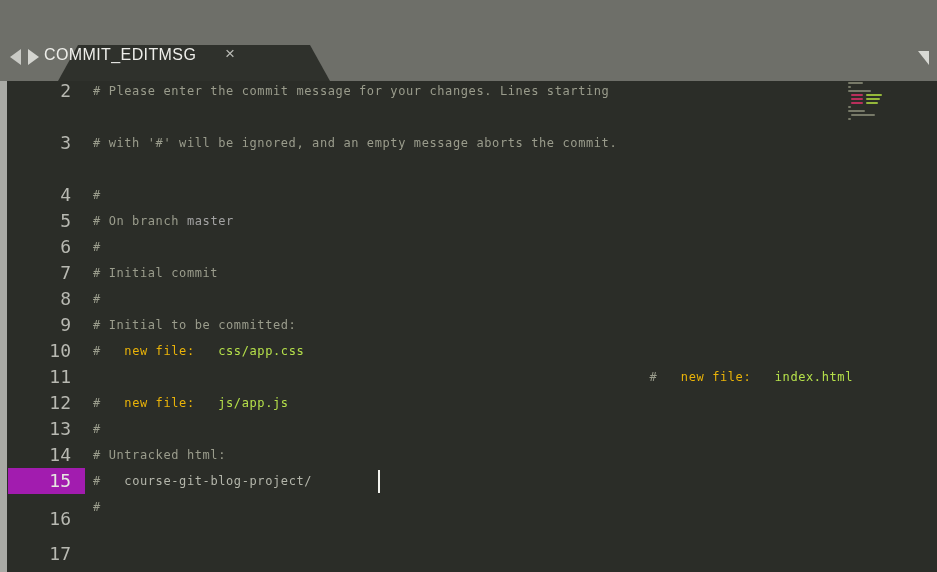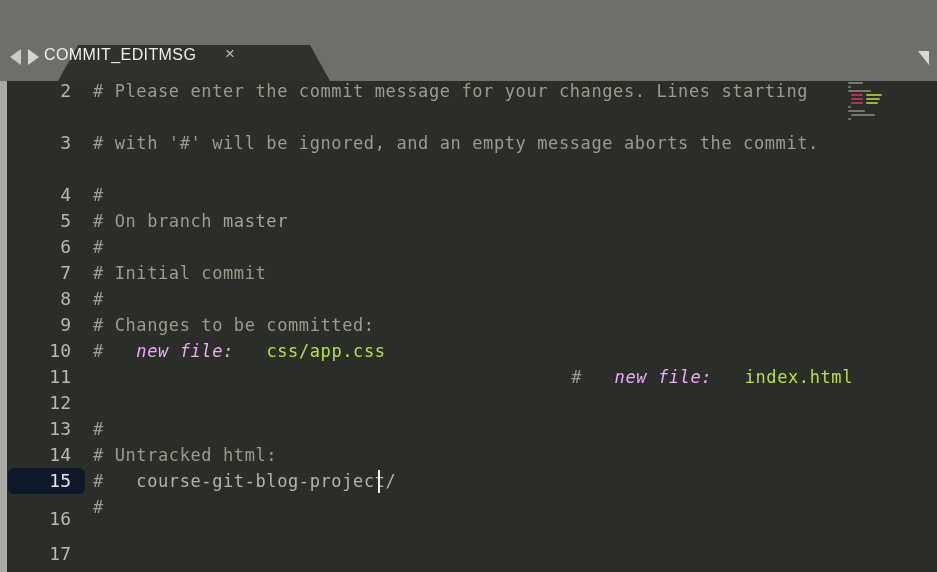--- a/index.html
+++ b/index.html
@@ -143,49 +143,48 @@
     box-sizing: border-box;
     text-align: right;
     padding-right: 14px;
     color: #b8b9b2;
     font-family: "DejaVu Sans Mono", "Liberation Mono", monospace;
     font-size: 18px;
     line-height: 26px;
     user-select: none;
   }
   .gut-row.active {
-    background: #0f172a;
+    background: #a21caf;
     color: #e6e7e0;
-    border-radius: 6px;
   }
 
   
   #code {
     position: absolute;
     left: 86px;
     top: 0;
     width: 760px;
     height: 100%;
     z-index: 1;
   }
   .code-line {
     position: absolute;
     left: 0;
     width: 760px;
     font-family: "DejaVu Sans Mono", "Liberation Mono", monospace;
-    font-size: 17px;
+    font-size: 12px;
     line-height: 26px;
     color: #9a9c8c;
     white-space: pre-wrap;
     word-break: break-word;
     letter-spacing: 0.6px;
   }
   .tok-comment  { color: #9a9c8c; }
   .tok-branch   { color: #a3a3a3; }
-  .tok-status   { color: #f0abfc; font-style: italic; }
+  .tok-status   { color: #eab308; }
   .tok-file     { color: #b5e04a; }
   .tok-plain    { color: #b4b6ab; }
 
   #caret {
     position: absolute;
     width: 2px;
     height: 23px;
     background: #f2f3ee;
     z-index: 4;
   }
@@ -254,23 +253,24 @@
 
       <div id="code">
           <div class="code-line" style="top: 8px;"></div>
           <div class="code-line" style="top: 34px;"><span class="tok-comment"># Please enter the commit message for your changes. Lines starting</span></div>
           <div class="code-line" style="top: 86px;"><span class="tok-comment"># with '#' will be ignored, and an empty message aborts the commit.</span></div>
           <div class="code-line" style="top: 138px;"><span class="tok-comment">#</span></div>
           <div class="code-line" style="top: 164px;"><span class="tok-comment"># On branch </span><span class="tok-branch">master</span></div>
           <div class="code-line" style="top: 190px;"><span class="tok-comment">#</span></div>
           <div class="code-line" style="top: 216px;"><span class="tok-comment"># Initial commit</span></div>
           <div class="code-line" style="top: 242px;"><span class="tok-comment">#</span></div>
-          <div class="code-line" style="top: 268px;"><span class="tok-comment"># Changes to be committed:</span></div>
+          <div class="code-line" style="top: 268px;"><span class="tok-comment"># Initial to be committed:</span></div>
           <div class="code-line" style="top: 294px;"><span class="tok-comment">#   </span><span class="tok-status">new file:</span><span class="tok-comment">   </span><span class="tok-file">css/app.css</span></div>
           <div class="code-line" style="top: 320px; text-align: right;"><span class="tok-comment">#   </span><span class="tok-status">new file:</span><span class="tok-comment">   </span><span class="tok-file">index.html</span></div>
+          <div class="code-line" style="top: 346px;"><span class="tok-comment">#   </span><span class="tok-status">new file:</span><span class="tok-comment">   </span><span class="tok-file">js/app.js</span></div>
           <div class="code-line" style="top: 372px;"><span class="tok-comment">#</span></div>
           <div class="code-line" style="top: 398px;"><span class="tok-comment"># Untracked html:</span></div>
           <div class="code-line" style="top: 424px;"><span class="tok-comment">#   </span><span class="tok-plain">course-git-blog-project/</span></div>
           <div class="code-line" style="top: 450px;"><span class="tok-comment">#</span></div>
           <div class="code-line" style="top: 476px;"></div>
         </div>
 
       <div id="caret" style="top: 426px; left: 370.85px;"></div>
 
       <div id="minimap">

